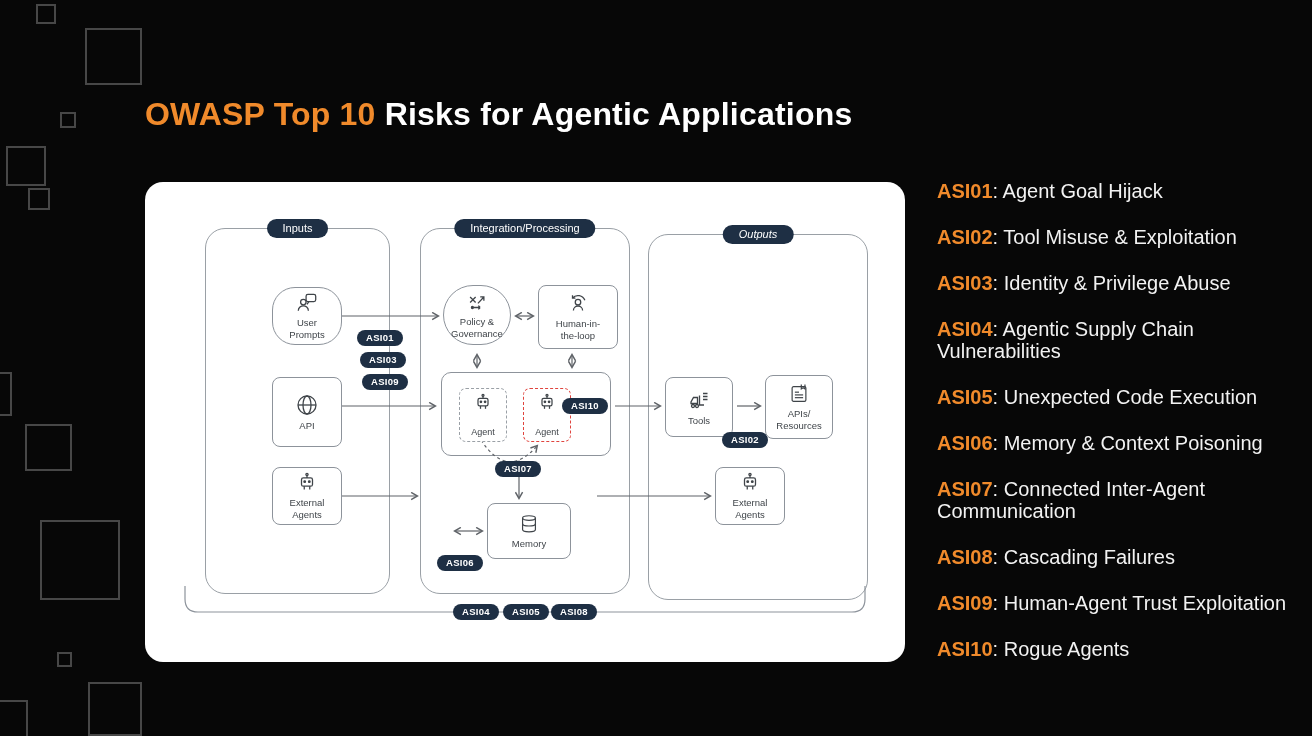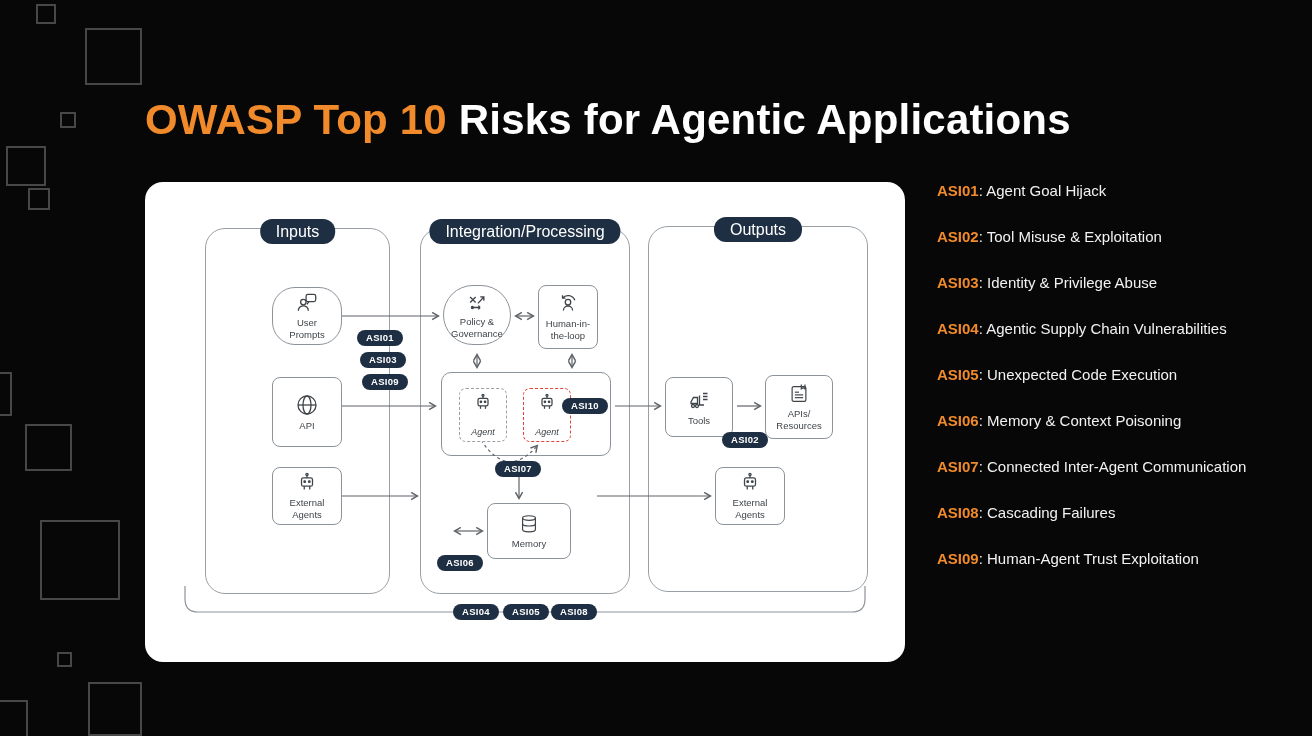--- a/index.html
+++ b/index.html
@@ -9,48 +9,48 @@
 
   
   .decor { position:absolute; border:2px solid #474747; }
 
   
   .logo { position:absolute; left:1152px; top:28px; width:144px; height:48px; }
   .logo-arc { position:absolute; left:0; top:0; width:144px; height:26px; }
   .logo-text { position:absolute; left:4px; top:22px; color:#ffffff; font-size:21px; letter-spacing:2.5px; font-weight:500; white-space:nowrap; }
 
   
-  .title { position:absolute; left:145px; top:96px; font-size:42px; font-weight:700; letter-spacing:0.2px; white-space:nowrap; }
+  .title { position:absolute; left:145px; top:96px; font-size:32px; font-weight:700; letter-spacing:0.2px; white-space:nowrap; }
   .title .hl { color:#F08A2B; }
   .title .rest { color:#ffffff; }
 
   
   .card { position:absolute; left:145px; top:182px; width:760px; height:480px; background:#ffffff; border-radius:18px; }
   .col { position:absolute; border:1.3px solid #9aa0a6; border-radius:20px; background:transparent; }
-  .col-pill { position:absolute; top:-10px; left:50%; transform:translateX(-50%); background:#1E2F44; color:#fff; font-size:16px; padding:3px 16px; border-radius:12px; white-space:nowrap; line-height:1.2; }
+  .col-pill { position:absolute; top:-10px; left:50%; transform:translateX(-50%); background:#1E2F44; color:#fff; font-size:11px; padding:3px 16px; border-radius:12px; white-space:nowrap; line-height:1.2; }
 
   .node { position:absolute; border:1.2px solid #8d939b; border-radius:8px; background:#fff;
           display:flex; flex-direction:column; align-items:center; justify-content:center; gap:3px;
           font-size:9.5px; color:#3f4449; text-align:center; line-height:1.18; }
   .node .node-label { white-space:pre-line; }
   .node svg { display:block; }
 
   .agent-box { position:absolute; border:1.4px dashed #9aa0a6; border-radius:7px; background:#fff;
           display:flex; flex-direction:column; align-items:center; justify-content:center; gap:14px;
-          font-size:9px; color:#3f4449;font-style:italic; }
+          font-size:9px; color:#3f4449; }
   .agent-box.rogue { border-color:#E0443E; }
 
   .badge { position:absolute; background:#1E2F44; color:#fff; font-size:9.5px; font-weight:700;
            padding:3px 9px; border-radius:10px; letter-spacing:0.3px; white-space:nowrap; line-height:1; }
 
   .arrows { position:absolute; left:0; top:0; width:760px; height:480px; pointer-events:none; }
 
   
   .risks { position:absolute; left:937px; top:180px; width:350px; }
-  .risk-item { font-size:15px; color:#f2f2f2; line-height:22px; margin-bottom:24px; }
+  .risk-item { font-size:20px; color:#f2f2f2; line-height:22px; margin-bottom:24px; }
   .risk-code { color:#F08A2B; font-weight:700; }
 </style>
 </head>
 <body>
 
 <div class="stage">
 
   <div class="decor" style="left:36px;top:4px;width:20px;height:20px;"></div>
   <div class="decor" style="left:85px;top:28px;width:57px;height:57px;"></div>
   <div class="decor" style="left:60px;top:112px;width:16px;height:16px;"></div>
@@ -69,21 +69,21 @@
   </div>
 
   <div class="card">
 
     <div class="col" style="left:60px;top:46px;width:185px;height:366px;">
       <div class="col-pill">Inputs</div>
     </div>
     <div class="col" style="left:275px;top:46px;width:210px;height:366px;">
       <div class="col-pill">Integration/Processing</div>
     </div>
-    <div class="col" style="left:503px;top:44px;width:220px;height:366px;">
+    <div class="col" style="left:503px;top:52px;width:220px;height:366px;font-style:italic;">
       <div class="col-pill">Outputs</div>
     </div>
 
     <div style="position:absolute;left:296px;top:190px;width:170px;height:84px;border:1.2px solid #8d939b;border-radius:10px;background:#fff;"></div>
 
     <svg class="arrows" viewBox="0 0 760 480">
       <defs>
         <marker id="ah" viewBox="0 0 10 10" refX="7.5" refY="5" markerWidth="7.5" markerHeight="7.5" orient="auto-start-reverse">
           <path d="M1,1 L8,5 L1,9" fill="none" stroke="#5f6368" stroke-width="1.6"></path>
         </marker>
@@ -147,21 +147,21 @@
       <svg width="22" height="22" viewBox="0 0 24 24" fill="none" stroke="#3f4449" stroke-width="1.4">
         <path d="M4.5 6.5 L10.5 12.5 M10.5 6.5 L4.5 12.5"></path>
         <path d="M13 13.5 L19.5 6.5 M15.5 6.5 h4 v4"></path>
         <circle cx="7" cy="18" r="1.1" fill="#3f4449"></circle>
         <path d="M8.5 18 h7 M15.5 18 l-2-2 M15.5 18 l-2 2"></path>
       </svg>
       <div class="node-label">Policy &amp;
 Governance</div>
     </div>
 
-    <div class="node" style="left:393px;top:103px;width:60px;height:64px;">
+    <div class="node" style="left:393px;top:103px;width:80px;height:64px;">
       <svg width="22" height="22" viewBox="0 0 24 24" fill="none" stroke="#3f4449" stroke-width="1.4">
         <circle cx="12" cy="10" r="3"></circle>
         <path d="M7 19 c0-3.2 2.6-4.8 5-4.8 s5 1.6 5 4.8"></path>
         <path d="M19.5 8 a8 8 0 0 0 -13.5 -2.5 M6 2.5 v3.2 h3.2"></path>
       </svg>
       <div class="node-label">Human-in-
 the-loop</div>
     </div>
 
     <div class="agent-box" style="left:314px;top:206px;width:48px;height:54px;">
@@ -253,15 +253,16 @@
   <div class="risks">
     <div class="risk-item"><span class="risk-code">ASI01</span><span>: Agent Goal Hijack</span></div>
     <div class="risk-item"><span class="risk-code">ASI02</span><span>: Tool Misuse &amp; Exploitation</span></div>
     <div class="risk-item"><span class="risk-code">ASI03</span><span>: Identity &amp; Privilege Abuse</span></div>
     <div class="risk-item"><span class="risk-code">ASI04</span><span>: Agentic Supply Chain Vulnerabilities</span></div>
     <div class="risk-item"><span class="risk-code">ASI05</span><span>: Unexpected Code Execution</span></div>
     <div class="risk-item"><span class="risk-code">ASI06</span><span>: Memory &amp; Context Poisoning</span></div>
     <div class="risk-item"><span class="risk-code">ASI07</span><span>: Connected Inter-Agent Communication</span></div>
     <div class="risk-item"><span class="risk-code">ASI08</span><span>: Cascading Failures</span></div>
     <div class="risk-item"><span class="risk-code">ASI09</span><span>: Human-Agent Trust Exploitation</span></div>
+    <div class="risk-item"><span class="risk-code">ASI10</span><span>: Rogue Agents</span></div>
   </div>
 
 </div>
 
 </body></html>

